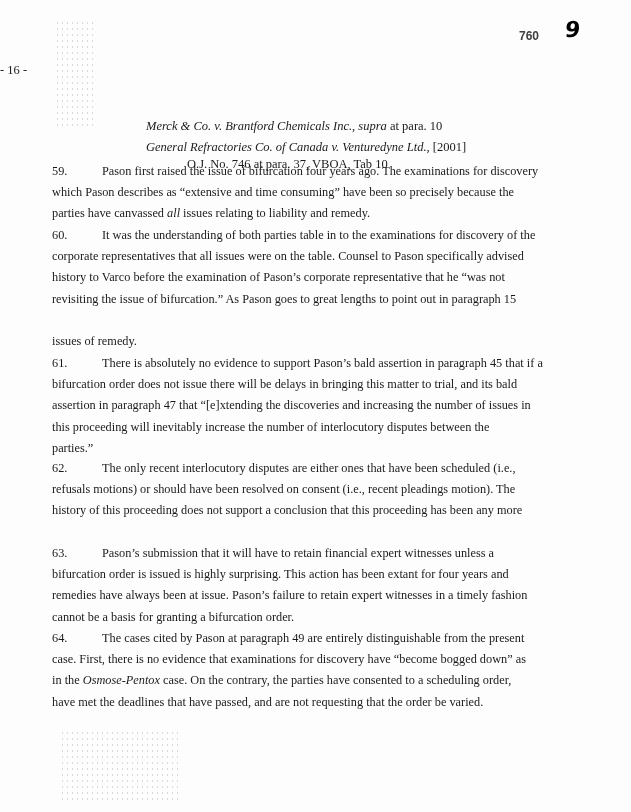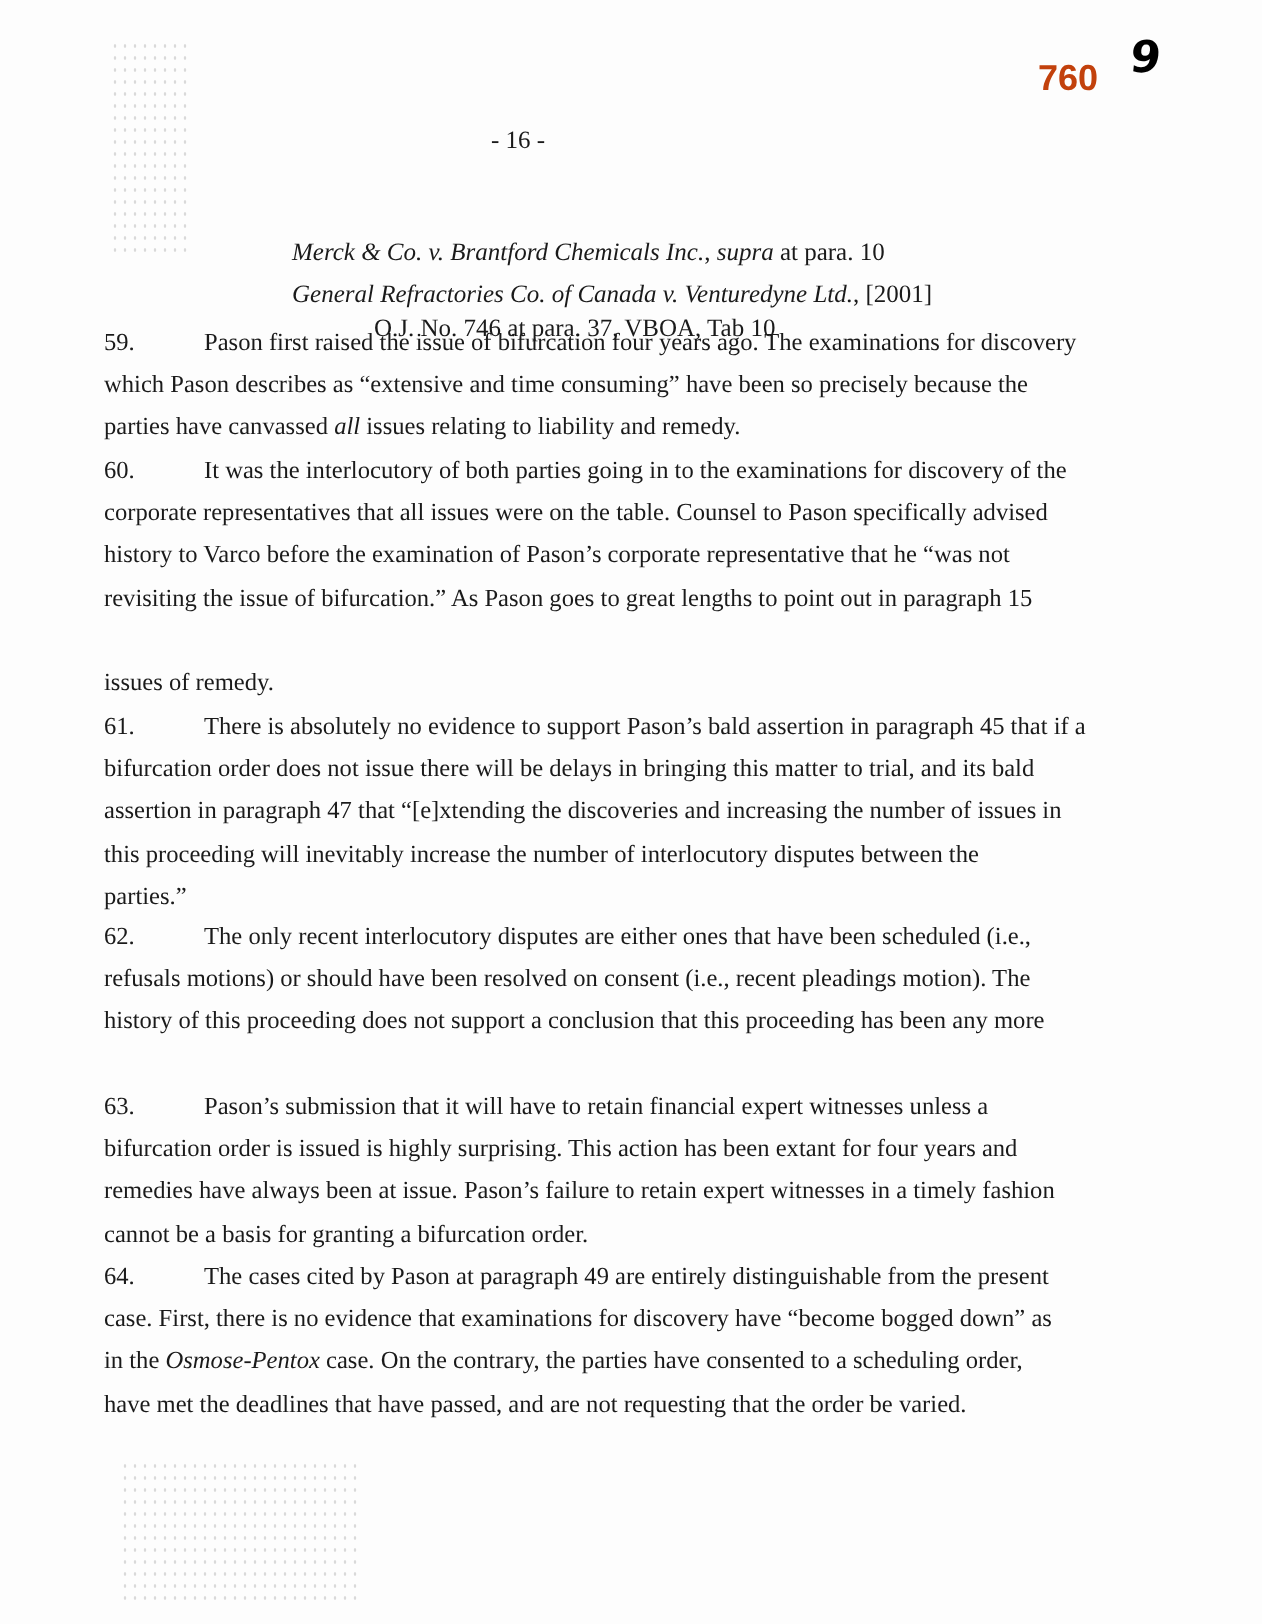--- a/index.html
+++ b/index.html
@@ -10,29 +10,29 @@
   }
   .page { position: absolute; left: 0; top: 0; width: 631px; height: 812px; background: #fdfdfd; }
   .noise {
     position: absolute; pointer-events: none;
     background-image: radial-gradient(#bbb 0.6px, transparent 0.8px);
     background-size: 5px 6px; opacity: 0.55;
   }
   .docnum {
     position: absolute; left: 519px; top: 29px;
     font-family: "Liberation Sans", "DejaVu Sans", sans-serif;
-    font-weight: bold; font-size: 18px; color: #c2410c;
+    font-weight: bold; font-size: 12px; color: #404040;
   }
   .tab-mark {
     position: absolute; left: 565px; top: 17px;
     font-family: "DejaVu Sans", sans-serif;
     font-weight: bold; font-size: 22px; color: #000; transform: skewX(-6deg);
   }
   .pagenum {
-    position: absolute; left: 0; width: 518px; top: 63px; text-align: center;
+    position: absolute; left: 0; width: 518px; top: 63px; text-align: left;
     font-size: 12.5px;
   }
   .cites { position: absolute; left: 146px; top: 117px; font-size: 12.5px; line-height: 19px; }
   .cites .cite { margin: 0; }
   .cites .cite + .cite { margin-top: 2px; }
   .cites i { font-style: italic; }
   .cites .cont { display: block; line-height: 15px; margin-left: 41px; }
   .para {
     position: absolute; left: 52px; width: 560px;
     font-size: 12.3px; line-height: 21.2px; margin: 0;
@@ -62,21 +62,21 @@
     </p>
   </div>
 
   <p class="para" style="top:161px;">
     <span class="num">59.</span><span>Pason first raised the issue of bifurcation four years ago.  The examinations for discovery</span><br>
     <span>which Pason describes as “extensive and time consuming” have been so precisely because the</span><br>
     <span>parties have canvassed </span><i>all</i><span> issues relating to liability and remedy.</span>
   </p>
 
   <p class="para" style="top:225px;">
-    <span class="num">60.</span><span>It was the interlocutory of both parties going in to the examinations for discovery of the</span><br>
+    <span class="num">60.</span><span>It was the understanding of both parties table in to the examinations for discovery of the</span><br>
     <span>corporate representatives that all issues were on the table.  Counsel to Pason specifically advised</span><br>
     <span>history to Varco before the examination of Pason’s corporate representative that he “was not</span><br>
     <span>revisiting the issue of bifurcation.”  As Pason goes to great lengths to point out in paragraph 15</span><br>
     <br>
     <span>issues of remedy.</span>
   </p>
 
   <p class="para" style="top:353px;">
     <span class="num">61.</span><span>There is absolutely no evidence to support Pason’s bald assertion in paragraph 45 that if a</span><br>
     <span>bifurcation order does not issue there will be delays in bringing this matter to trial, and its bald</span><br>

